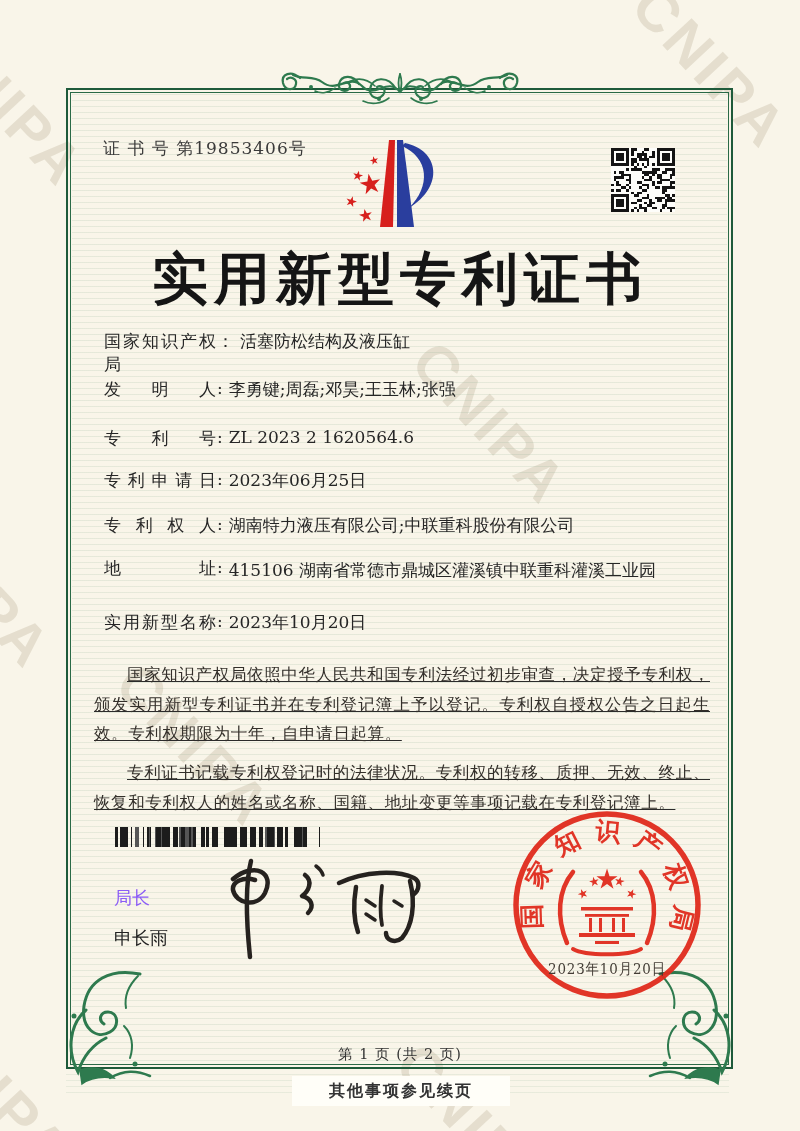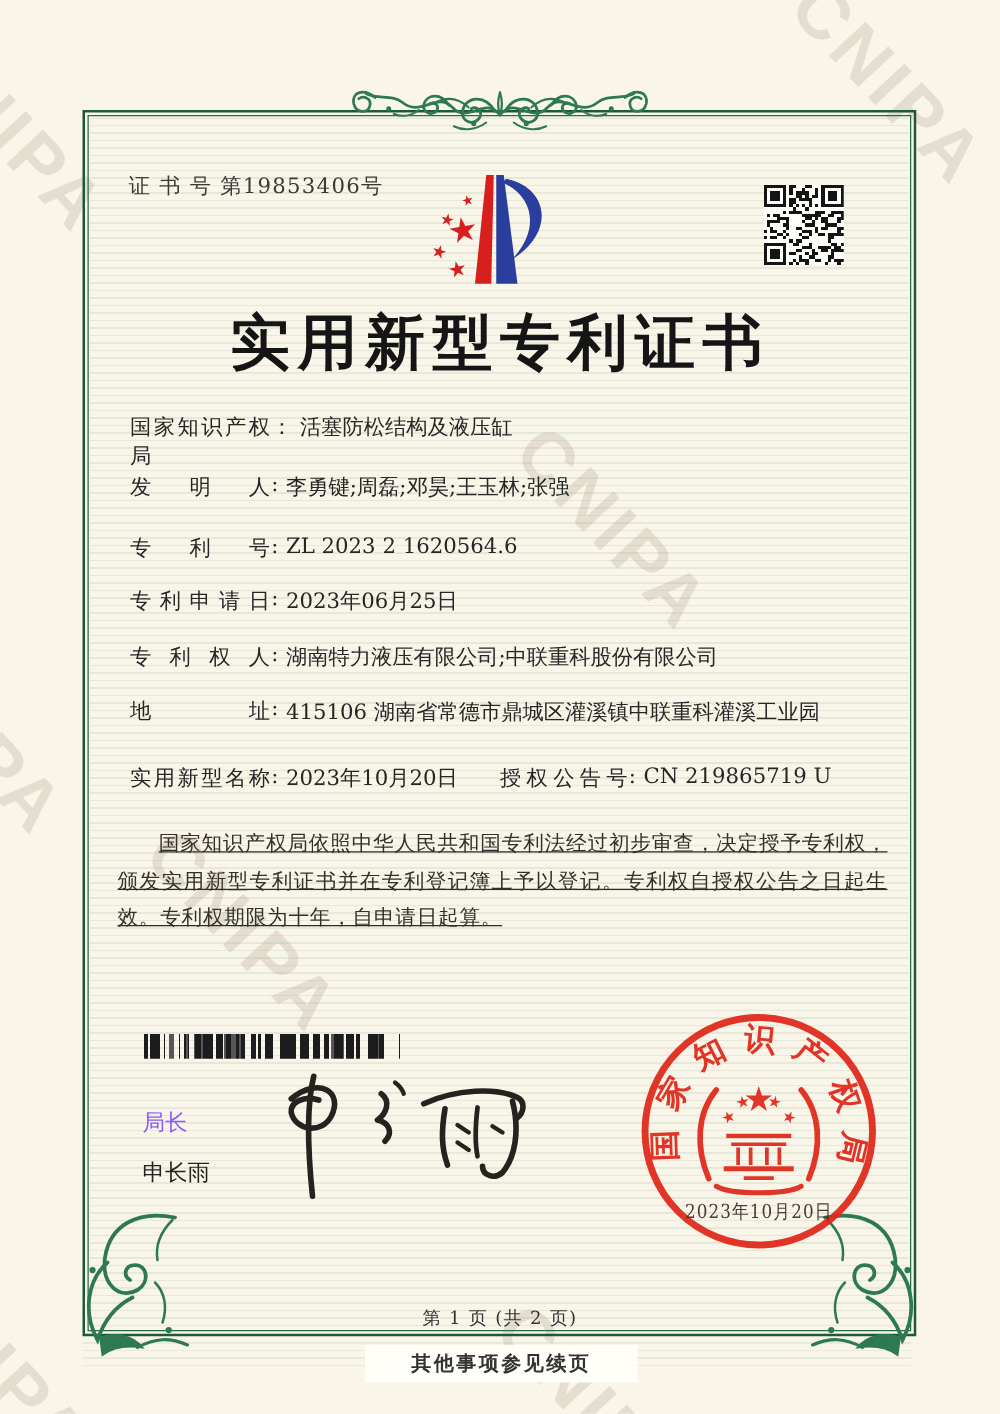--- a/index.html
+++ b/index.html
@@ -26,21 +26,21 @@
     background:repeating-linear-gradient(to bottom,rgba(128,168,138,0.16) 0 1px,rgba(128,168,138,0) 1px 6px);}
   .texture-below{position:absolute;left:66px;width:663px;top:1068px;height:26px;z-index:0;
     background:repeating-linear-gradient(to bottom,rgba(128,168,138,0.14) 0 1px,rgba(128,168,138,0) 1px 6px);}
   
   .orn{position:absolute;z-index:3;pointer-events:none;}
   
   .cert-no{position:absolute;left:103px;top:137px;z-index:2;font-size:17px;letter-spacing:1px;color:#3a3a3a;}
   .logo{position:absolute;left:339px;top:134px;z-index:2;}
   .qr{position:absolute;left:611px;top:148px;z-index:2;}
   .title{position:absolute;left:0;top:242px;width:800px;z-index:2;
-    text-align:center;font-size:48px;font-weight:bold;letter-spacing:6px;color:#151515;}
+    text-align:center;font-size:56px;font-weight:bold;letter-spacing:6px;color:#151515;}
   .frow{position:absolute;left:104px;width:616px;z-index:2;font-size:17px;color:#262626;}
   .flabel{display:inline-block;width:112px;text-align:justify;text-align-last:justify;vertical-align:top;}
   .flabel.narrow{width:102px;}
   .fcolon{margin:0 6px 0 1px;vertical-align:top;}
   .fvalue{vertical-align:top;}
   .fvalue.wrap{display:inline-block;width:478px;line-height:1.55;}
   .pair-right{position:absolute;left:296px;top:0;white-space:nowrap;}
   .paras{position:absolute;left:94px;top:660px;width:616px;z-index:2;text-decoration:underline;}
   .para{font-size:16.5px;line-height:1.8;text-indent:2em;letter-spacing:0.6px;
     color:#332f2a;margin:0 0 9px 0;text-align:justify;}
@@ -331,27 +331,25 @@
   <span class="flabel">专利申请日</span><span class="fcolon">:</span><span class="fvalue">2023年06月25日</span>
 </div>
 <div class="frow" style="top:514px">
   <span class="flabel">专利权人</span><span class="fcolon">:</span><span class="fvalue">湖南特力液压有限公司;中联重科股份有限公司</span>
 </div>
 <div class="frow" style="top:557px">
   <span class="flabel">地址</span><span class="fcolon">:</span><span class="fvalue wrap">415106 湖南省常德市鼎城区灌溪镇中联重科灌溪工业园</span>
 </div>
 <div class="frow" style="top:611px">
   <span class="flabel">实用新型名称</span><span class="fcolon">:</span><span class="fvalue">2023年10月20日</span>
-  <span class="pair-right">
-    <span class="flabel narrow">授权公告号</span><span class="fcolon">:</span><span class="fvalue">CN 219865719 U</span>
-  </span>
 </div>
 
 <div class="paras">
   <p class="para">国家知识产权局依照中华人民共和国专利法经过初步审查，决定授予专利权，颁发实用新型专利证书并在专利登记簿上予以登记。专利权自授权公告之日起生效。专利权期限为十年，自申请日起算。</p>
+  <p class="para">专利证书记载专利权登记时的法律状况。专利权的转移、质押、无效、终止、恢复和专利权人的姓名或名称、国籍、地址变更等事项记载在专利登记簿上。</p>
 </div>
 
 <svg class="barcode" id="barcode-svg" width="205" height="20" viewBox="0 0 205 20" shape-rendering="crispEdges">
     <rect x="0" y="0" width="3" height="20" fill="#1c1c1c"></rect>
     <rect x="5" y="0" width="2" height="20" fill="#1c1c1c"></rect>
     <rect x="7" y="0" width="2" height="20" fill="#1c1c1c"></rect>
     <rect x="9" y="0" width="4" height="20" fill="#1c1c1c"></rect>
     <rect x="16" y="0" width="1" height="20" fill="#1c1c1c"></rect>
     <rect x="20" y="0" width="4" height="20" fill="#565656"></rect>
     <rect x="28" y="0" width="1" height="20" fill="#1c1c1c"></rect>

